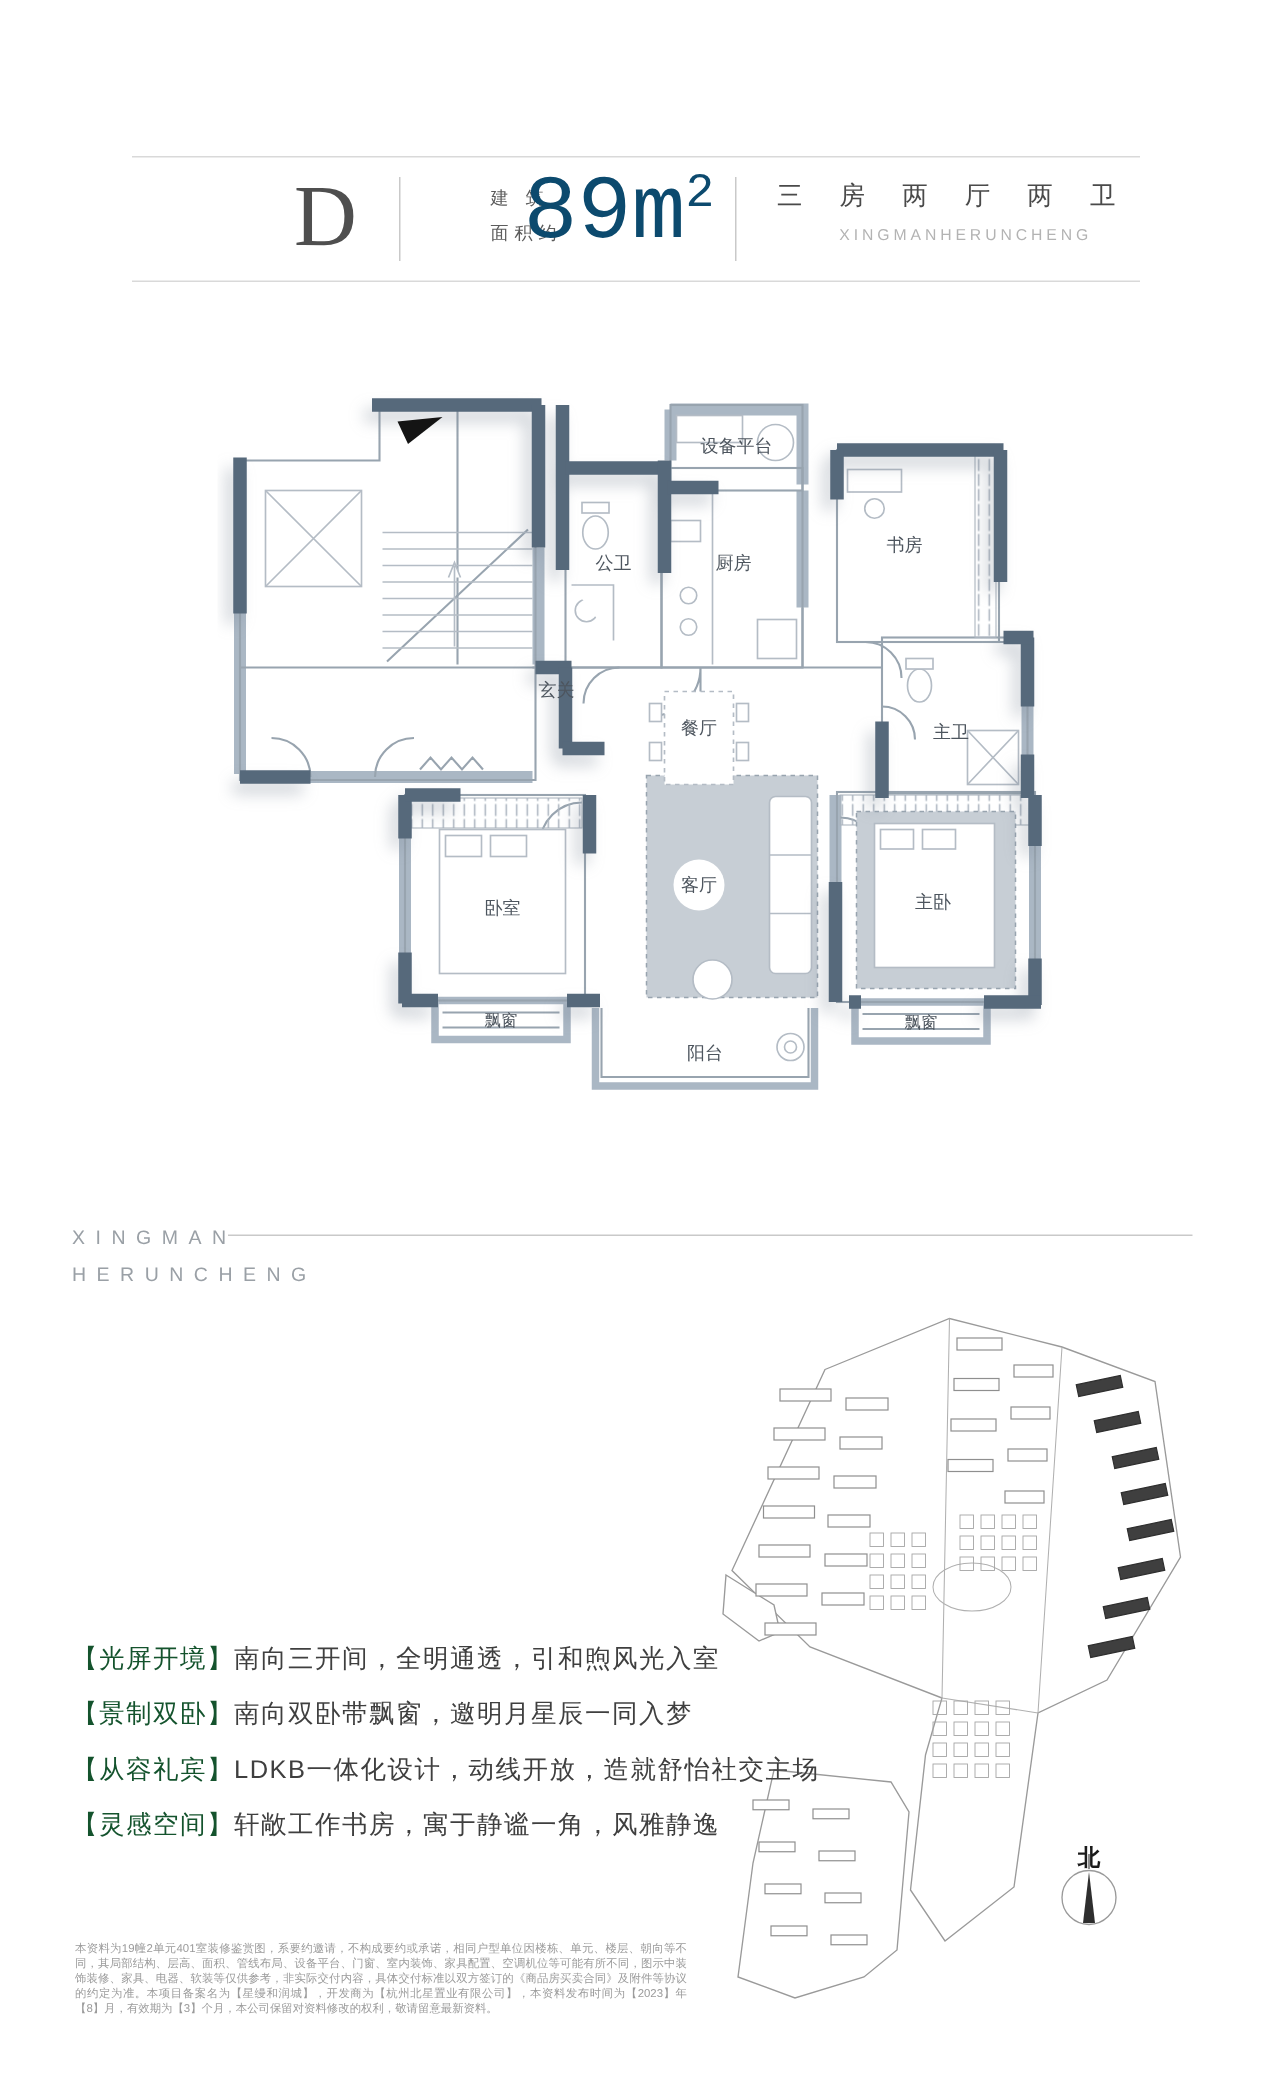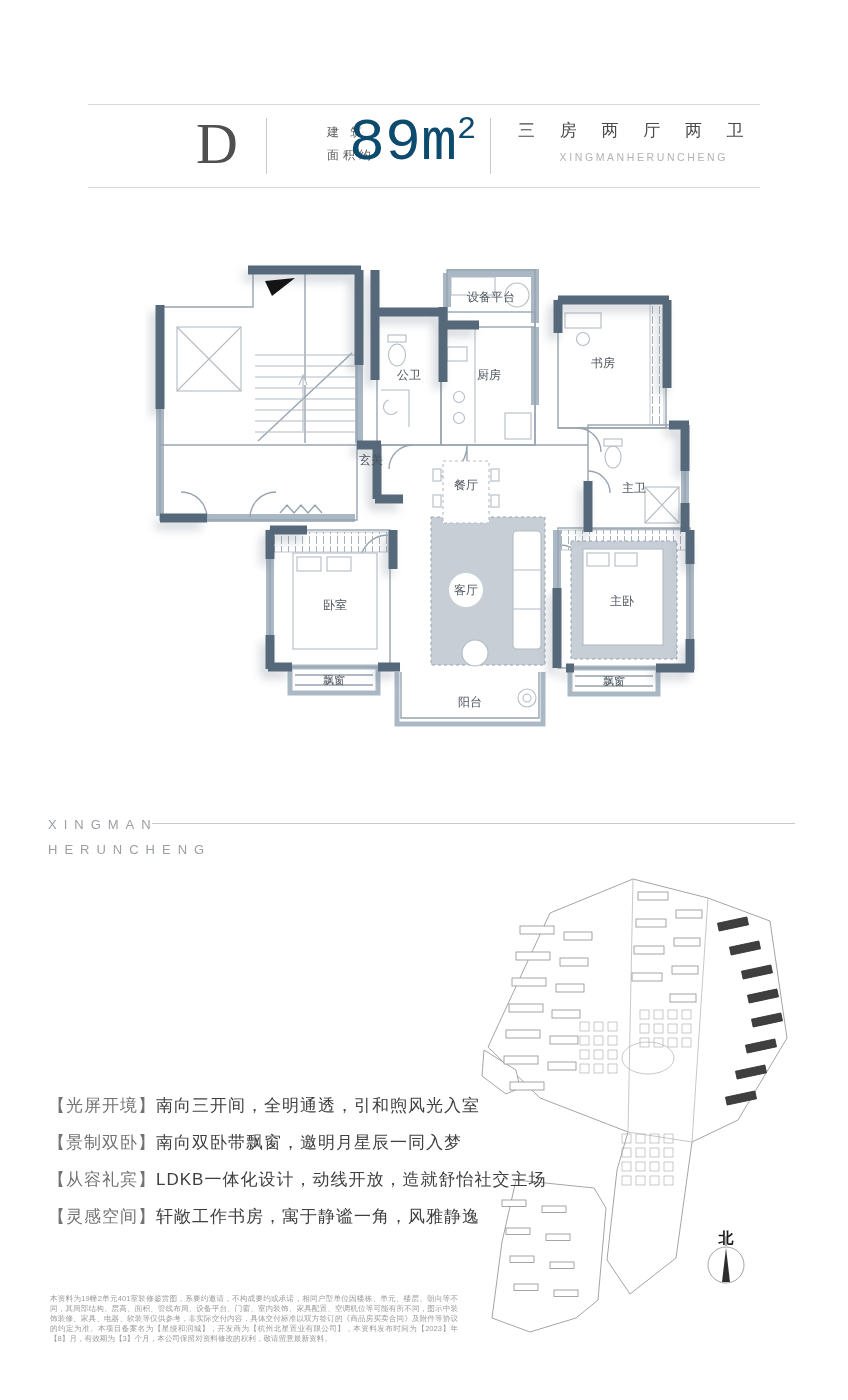--- a/index.html
+++ b/index.html
@@ -20,21 +20,21 @@
   .layoutCn{font-size:17px;color:#4a4a4a;letter-spacing:10px;white-space:nowrap;}
   .brandEn{font-size:10.5px;color:#b3b3b3;letter-spacing:2.6px;margin-top:9px;white-space:nowrap;margin-left:16px;}
   
   .brand{position:absolute;left:48px;top:812px;font-size:13px;color:#9aa0a6;
          letter-spacing:7px;line-height:25px;}
   .brandRule{position:absolute;left:152px;top:823px;width:643px;height:1px;background:#c9c9c9;}
   
   .features{position:absolute;left:48px;top:1094px;display:flex;flex-direction:column;gap:14px;
             list-style:none;margin:0;padding:0;}
   .features li{font-size:17px;color:#3f3f3f;letter-spacing:1px;white-space:nowrap;}
-  .features .tag{color:#737373;margin-top:25px;}
+  .features .tag{color:#14532d;margin-top:25px;}
   
   .disc{position:absolute;left:50px;top:1286px;width:408px;font-size:7.6px;line-height:10px;
         color:#9b9b9b;text-align:justify;}
   
   svg text{font-family:"Liberation Sans",sans-serif;}
   .fp .thin path,.fp .thin rect,.fp .thin line{stroke:#98a4af;stroke-width:1.4;fill:none;}
   .fp .furn path,.fp .furn rect,.fp .furn line,.fp .furn circle,.fp .furn ellipse{
       stroke:#b4bcc5;stroke-width:1.1;fill:#fff;}
   .fp .wl path,.fp .wl rect{stroke:#aab7c4;stroke-width:8;fill:none;stroke-linecap:butt;}
   .fp .wl2 path,.fp .wl2 rect{stroke:#aab7c4;stroke-width:5;fill:none;}

